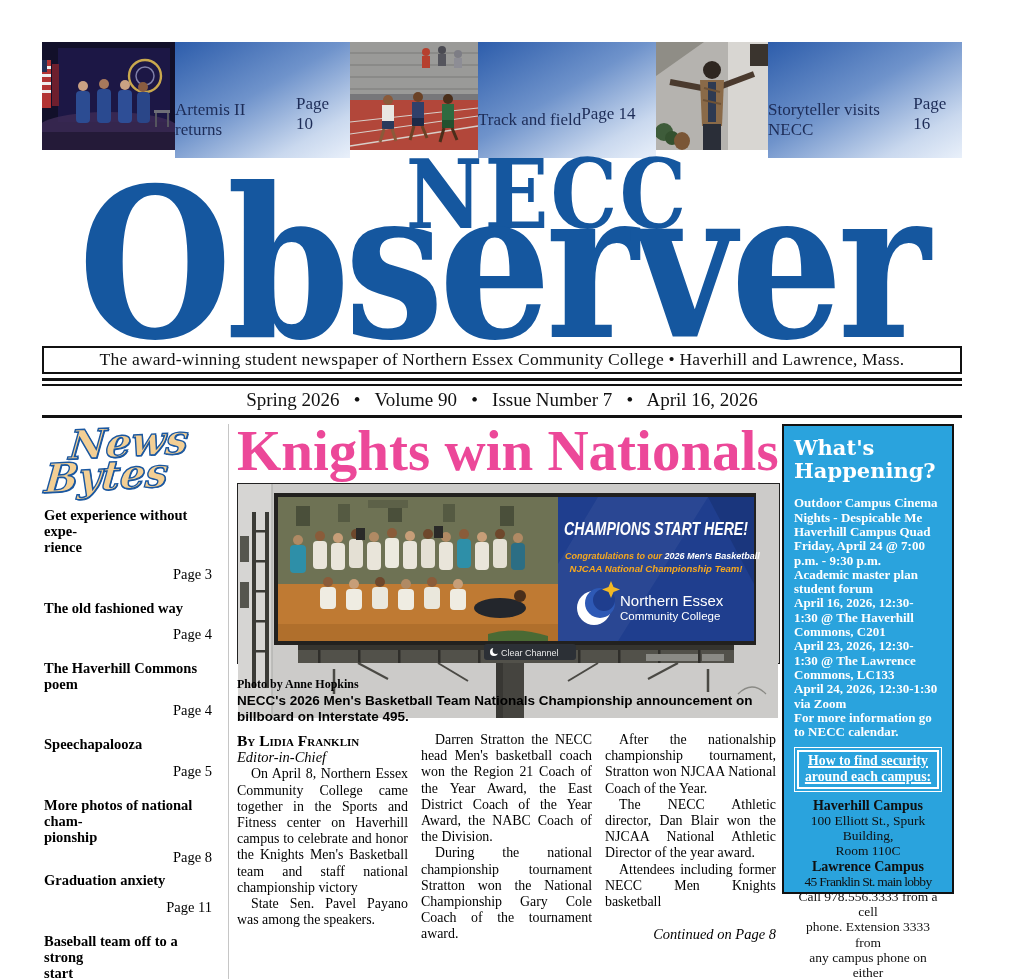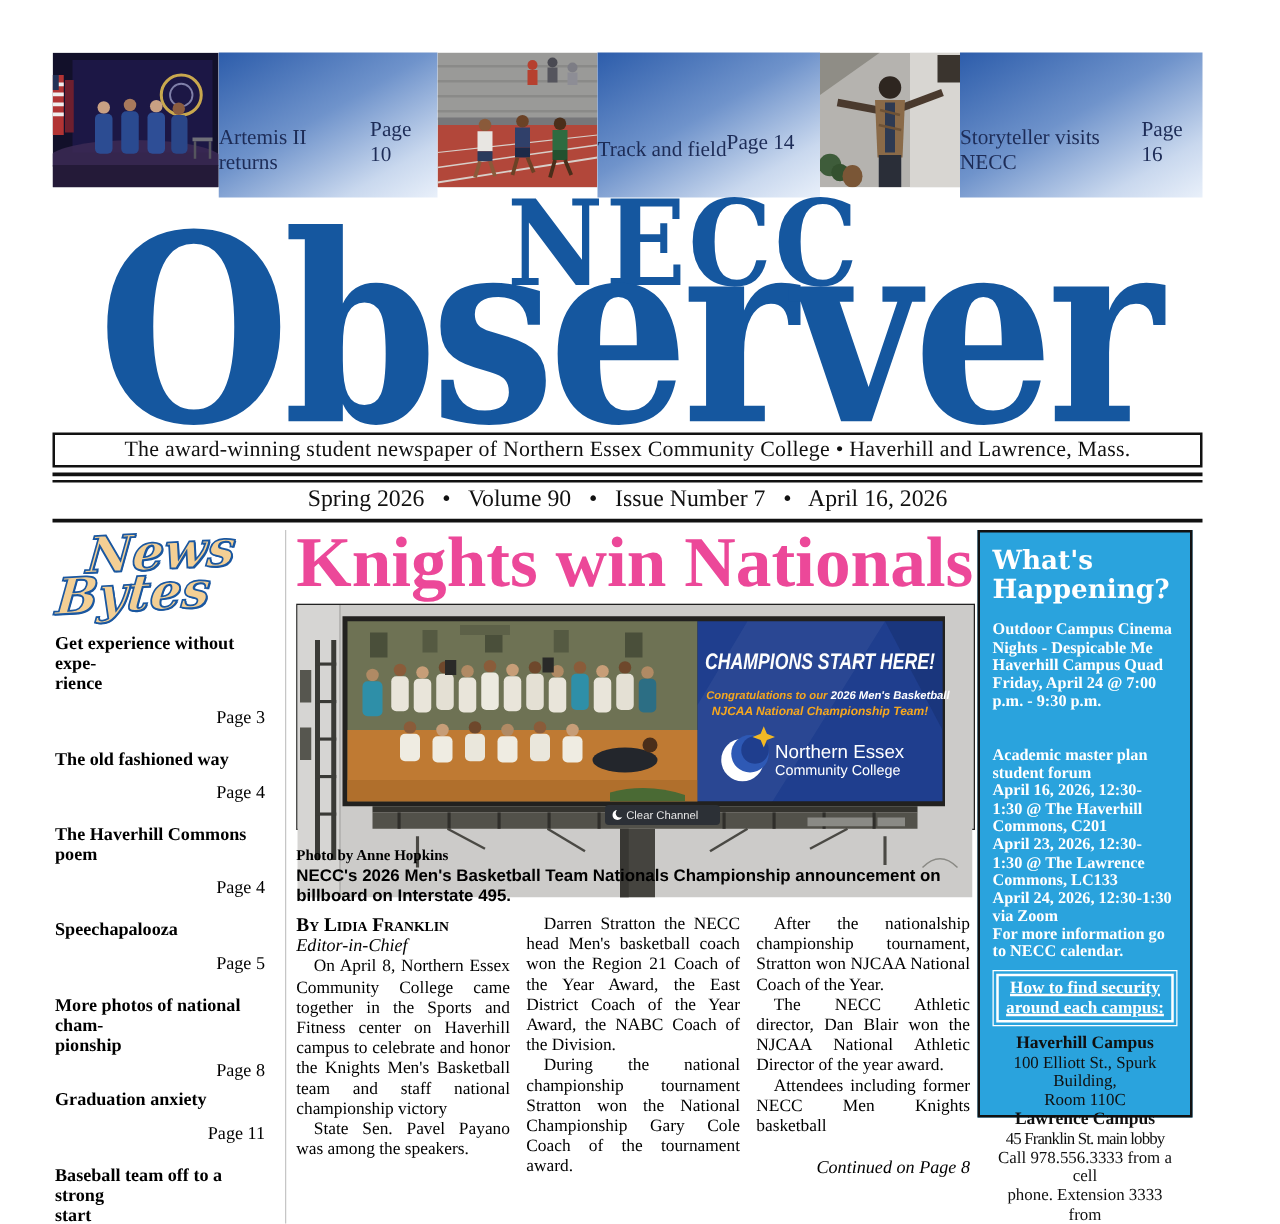--- a/index.html
+++ b/index.html
@@ -61,21 +61,21 @@
   .col p { text-indent:14px; }
   .continued { text-align:right; font-style:italic; font-size:14.5px; margin-top:16px; text-indent:0; }
 
   
   .happening { width:172px; margin-left:6px; height:470px; background:#2aa3dd; border:2px solid #111;
                padding:11px 10px 0; color:#fff; }
   .wh-title { font-family:"DejaVu Serif", serif; font-weight:bold; font-size:21px; line-height:1.08;
               white-space:pre-line; letter-spacing:0; }
   .wh-event { font-weight:bold; font-size:13px; line-height:1.1; white-space:pre-line; }
   .wh-event.e1 { margin-top:14px; }
-  .wh-event.e2 { margin-top:29px; }
+  .wh-event.e2 { }
   .sec-box { margin:11px 3px 0; border:2.5px solid #fff; outline:1.5px solid #fff; outline-offset:2px;
              padding:1px 1px 3px; text-align:center; }
   .sec-title { font-weight:bold; font-size:13.8px; line-height:1.1; text-decoration:underline;
                text-decoration-thickness:1.5px; white-space:pre-line; }
   .campus-info { margin-top:9px; color:#101010; text-align:center; font-size:13.5px; line-height:15.2px; }
   .campus-name { font-weight:bold; font-size:14px; }
   .campus-addr { white-space:pre-line; }
   .campus-addr.condensed { letter-spacing:-0.7px; }
   .phone-note { white-space:pre-line; }
 </style>

